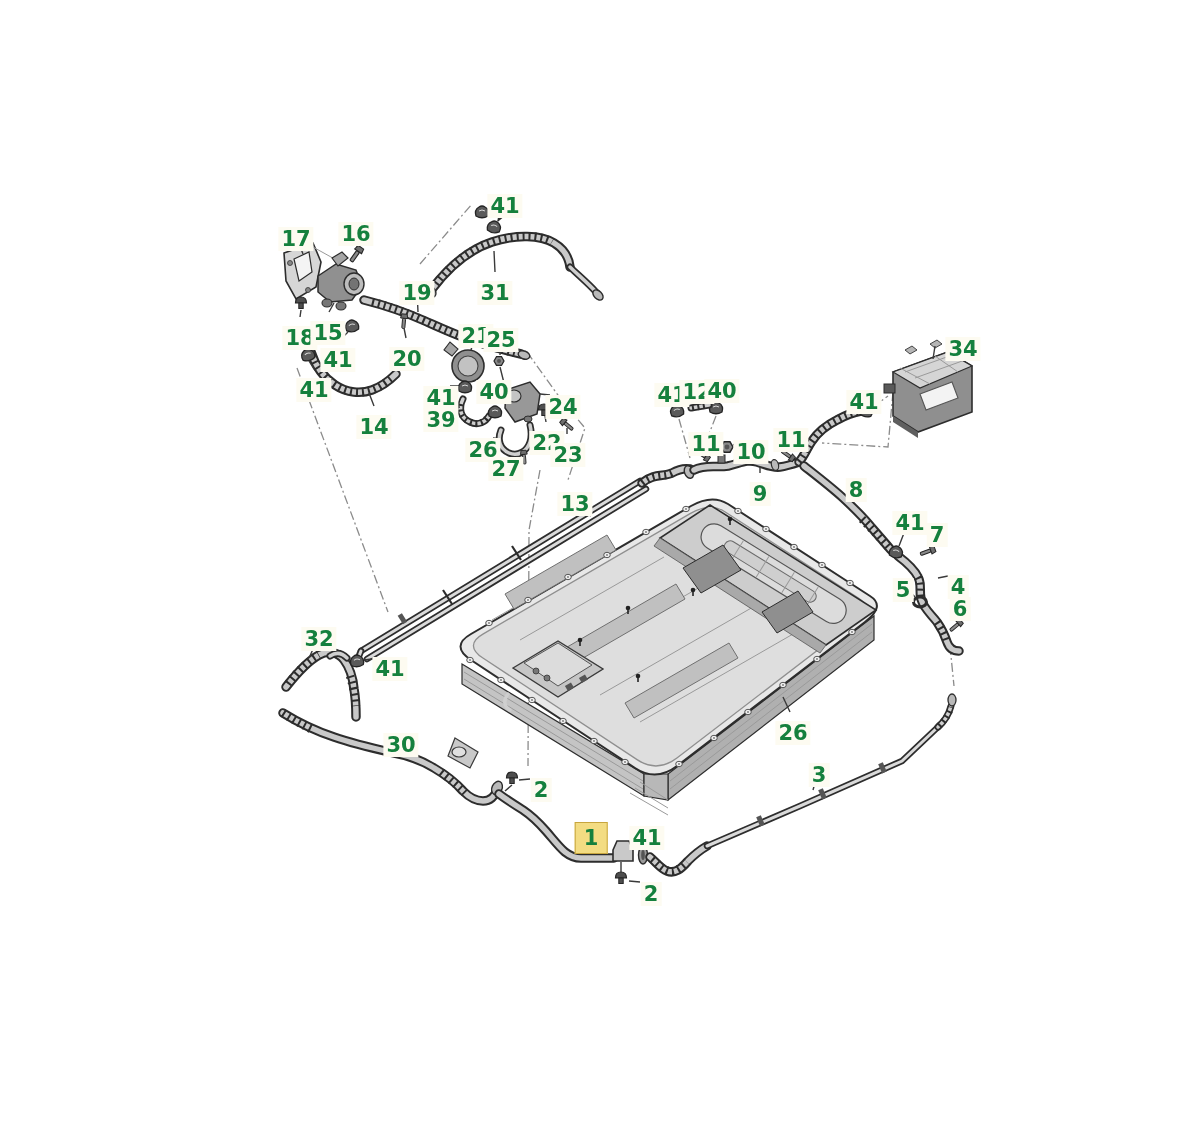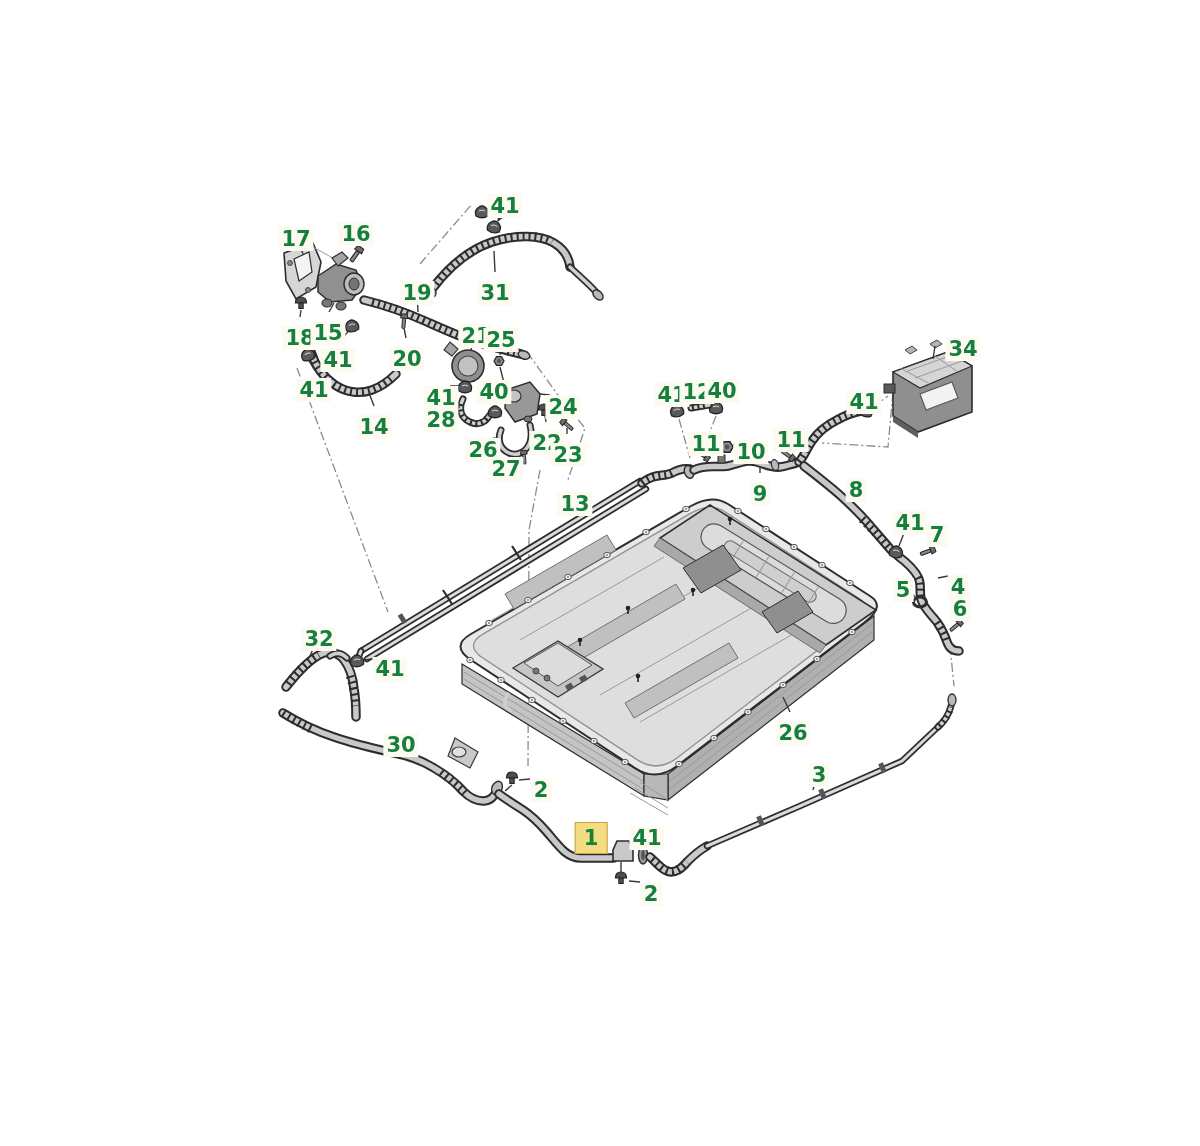--- a/index.html
+++ b/index.html
@@ -347,21 +347,21 @@
       <div class="part-label" style="left: 300px; top: 326px;">18</div>
       <div class="part-label" style="left: 328px; top: 321px;">15</div>
       <div class="part-label" style="left: 338px; top: 348px;">41</div>
       <div class="part-label" style="left: 407px; top: 347px; text-align: center;">20</div>
       <div class="part-label" style="left: 476px; top: 324px;">21</div>
       <div class="part-label" style="left: 501px; top: 328px;">25</div>
       <div class="part-label" style="left: 314px; top: 378px;">41</div>
       <div class="part-label" style="left: 374px; top: 415px; text-align: center;">14</div>
       <div class="part-label" style="left: 441px; top: 386px;">41</div>
       <div class="part-label" style="left: 494px; top: 380px;">40</div>
-      <div class="part-label" style="left: 441px; top: 408px;">28</div>
+      <div class="part-label" style="left: 441px; top: 408px;">39</div>
       <div class="part-label" style="left: 563px; top: 395px;">24</div>
       <div class="part-label" style="left: 547px; top: 431px;">22</div>
       <div class="part-label" style="left: 568px; top: 443px; text-align: center;">23</div>
       <div class="part-label" style="left: 483px; top: 438px;">26</div>
       <div class="part-label" style="left: 506px; top: 457px;">27</div>
       <div class="part-label" style="left: 575px; top: 492px;">13</div>
       <div class="part-label" style="left: 963px; top: 337px;">34</div>
       <div class="part-label" style="left: 672px; top: 383px;">41</div>
       <div class="part-label" style="left: 697px; top: 380px;">12</div>
       <div class="part-label" style="left: 722px; top: 379px;">40</div>

